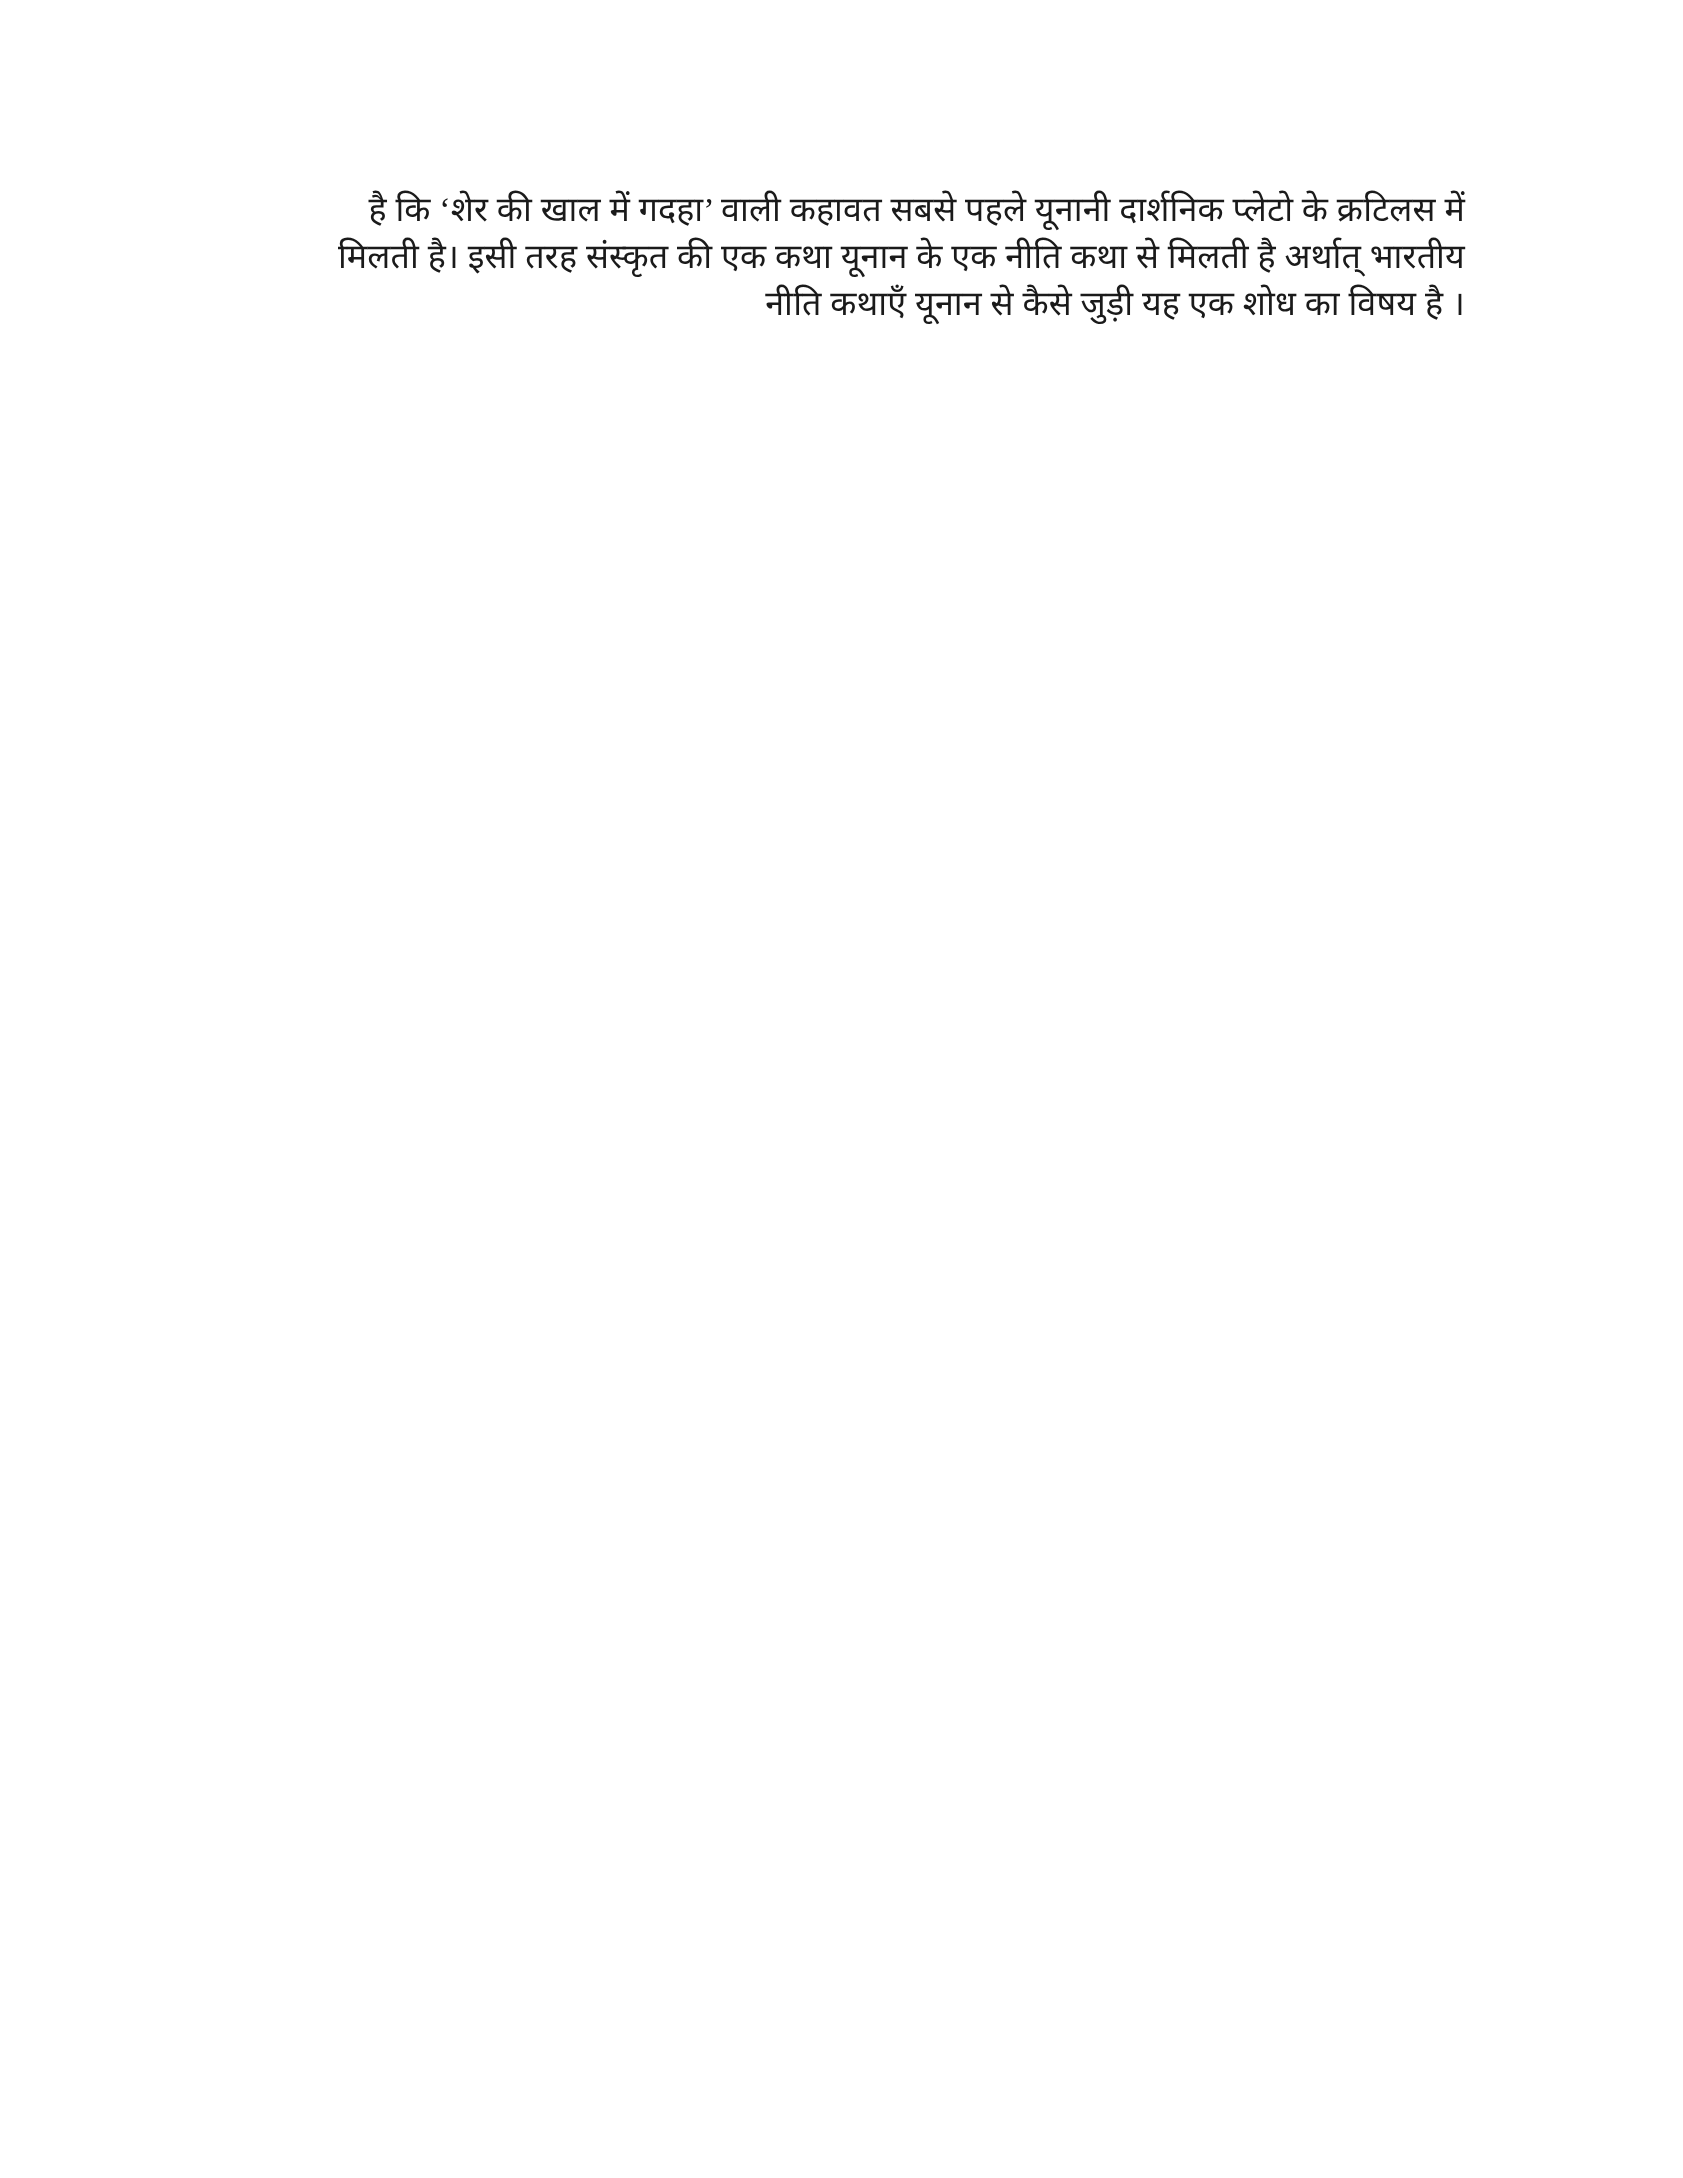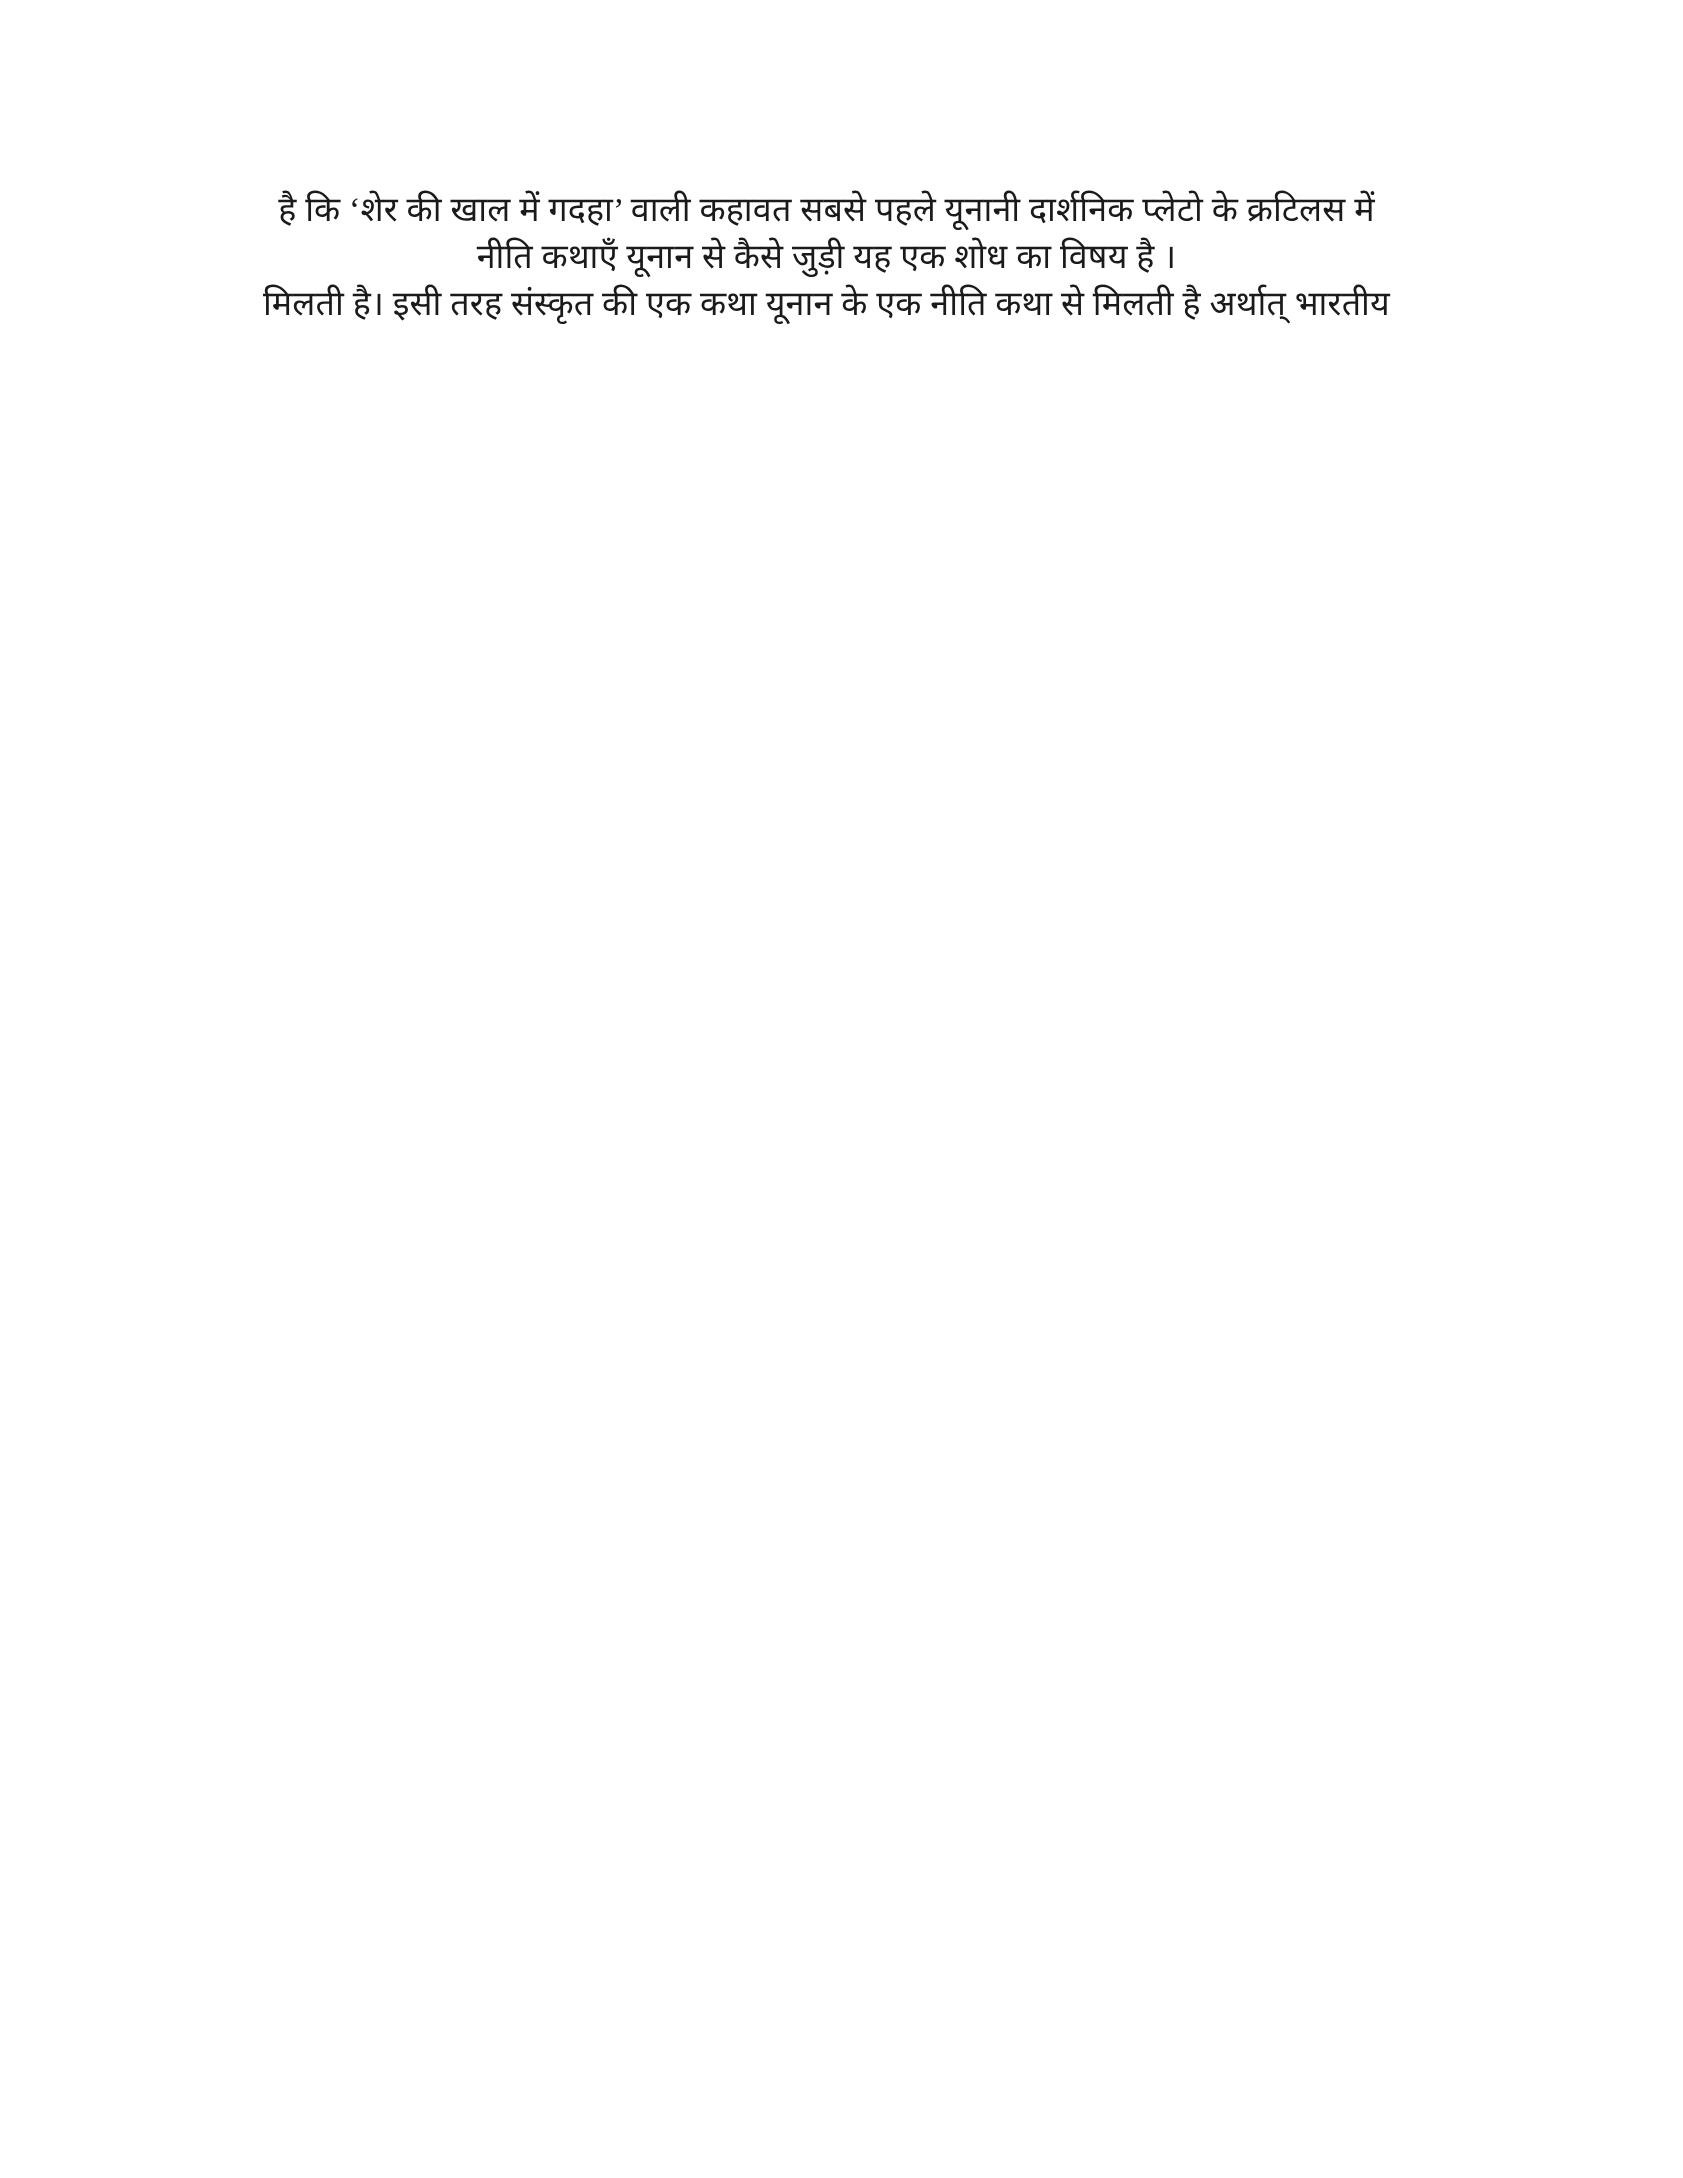--- a/index.html
+++ b/index.html
@@ -23,30 +23,30 @@
     overflow: hidden;
   }
   .text-block {
     position: absolute;
     left: 188px;
     top: 186px;
     width: 1277px;
     color: #1a1a1a;
     font-size: 34px;
     line-height: 47px;
-    text-align: center;
+    text-align: right;
   }
   .text-line {
     white-space: nowrap;
     letter-spacing: 0.2px;
   }
 </style>
 </head>
 <body>
 
 <div class="page">
   <div class="text-block">
     <div class="text-line">है कि ‘शेर की खाल में गदहा’ वाली कहावत सबसे पहले यूनानी दार्शनिक प्लेटो के क्रटिलस में</div>
+    <div class="text-line">मिलती है। इसी तरह संस्कृत की एक कथा यूनान के एक नीति कथा से मिलती है अर्थात् भारतीय</div>
     <div class="text-line">नीति कथाएँ यूनान से कैसे जुड़ी यह एक शोध का विषय है ।</div>
-    <div class="text-line">मिलती है। इसी तरह संस्कृत की एक कथा यूनान के एक नीति कथा से मिलती है अर्थात् भारतीय</div>
   </div>
 </div>
 
 
 </body></html>

